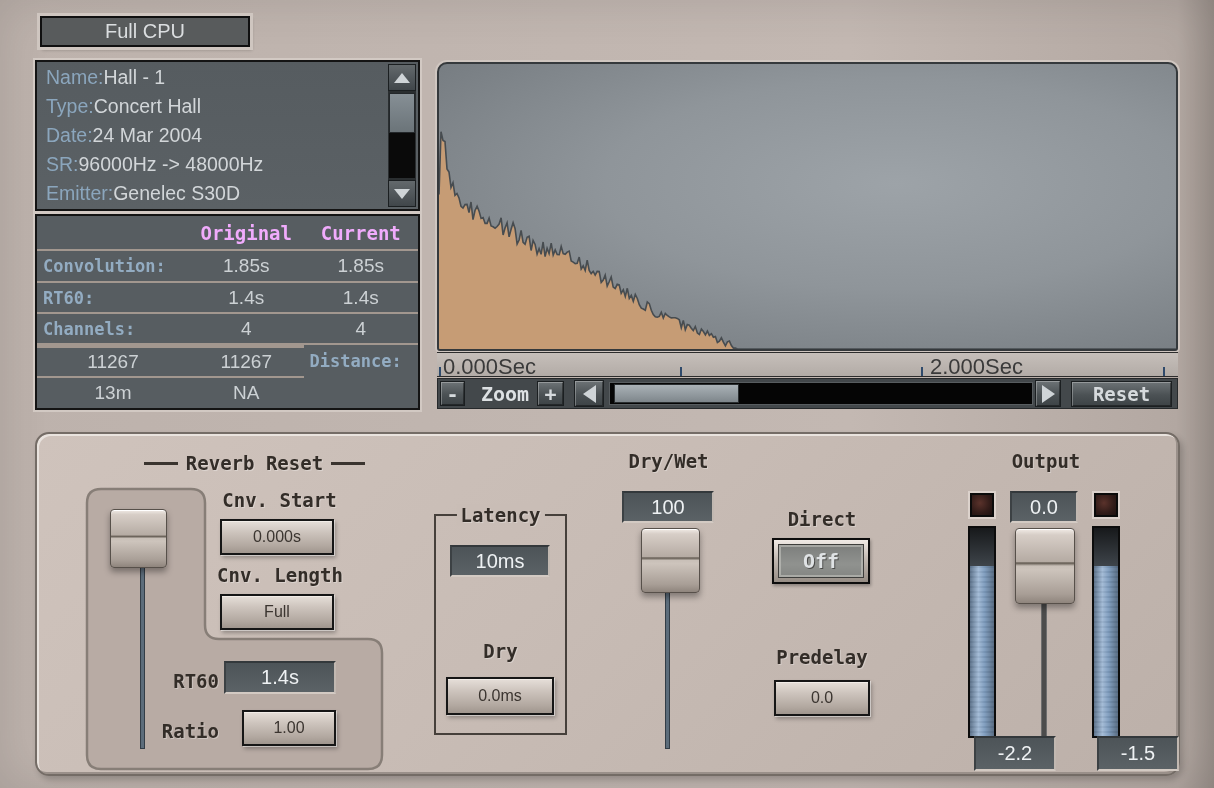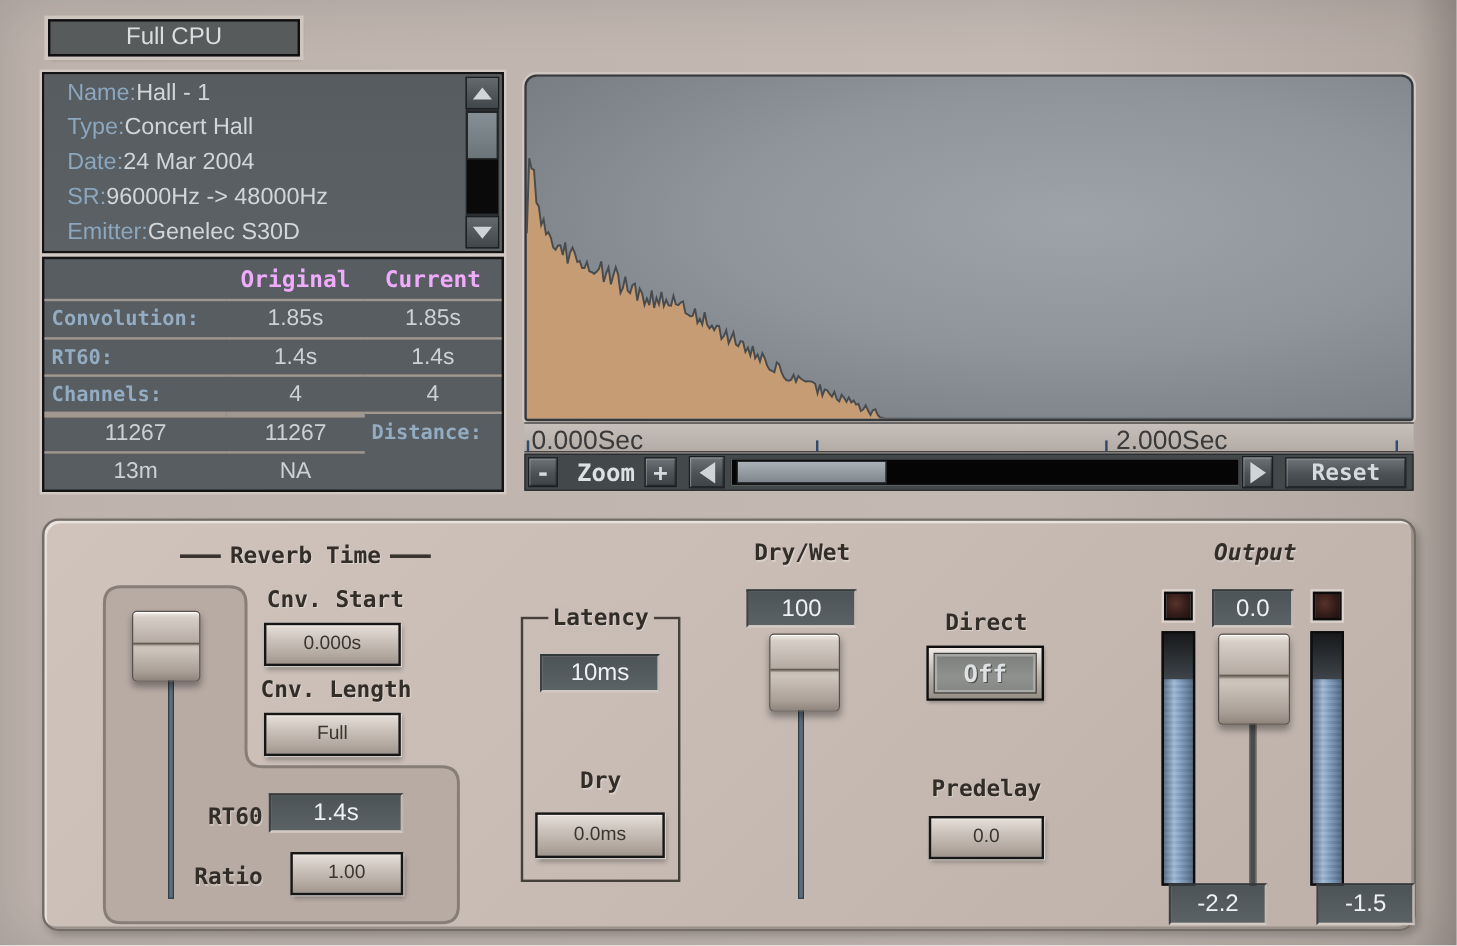--- a/index.html
+++ b/index.html
@@ -27,21 +27,21 @@
           box-shadow:0 4px 6px rgba(0,0,0,.35),inset 0 1px 0 #fff;}
 
   
   #full-cpu{left:40px;top:16px;width:206px;height:27px;position:absolute;
             background:#585b5c;border:2px solid #101010;box-shadow:0 0 0 3px #cfc6c0,2px 3px 3px rgba(0,0,0,.25);
             color:#dbdee0;font-size:20px;display:flex;align-items:center;justify-content:center;cursor:pointer;}
 
   #info-panel{position:absolute;left:35px;top:60px;width:385px;height:151px;box-sizing:border-box;
               background:linear-gradient(180deg,#565c60,#5b6165);border:2px solid #141414;
               box-shadow:0 0 0 2px #d2c9c3;overflow:hidden;}
-  .info-row{padding-left:19px;height:29px;line-height:30px;font-size:19.5px;white-space:nowrap;}
+  .info-row{padding-left:9px;height:29px;line-height:30px;font-size:19.5px;white-space:nowrap;}
   .info-label{color:#8ba6bd;}
   .info-value{color:#d2d6d9;}
   #info-scrollbar{position:absolute;top:2px;right:2px;bottom:2px;width:28px;background:#2a2e30;}
   .sb-btn{position:absolute;left:0;width:28px;height:27px;background:linear-gradient(180deg,#63696c,#40464a);
           border:1px solid #1b1f21;box-sizing:border-box;display:flex;align-items:center;justify-content:center;cursor:pointer;}
   #sb-up{top:0;} #sb-down{bottom:0;}
   .tri-up{width:0;height:0;border:8px solid transparent;border-bottom:10px solid #cfd4d7;margin-top:-8px;}
   .tri-down{width:0;height:0;border:8px solid transparent;border-top:10px solid #cfd4d7;margin-bottom:-8px;}
   #sb-track{position:absolute;left:1px;right:1px;top:29px;bottom:29px;background:#0a0a0a;}
   #sb-thumb{position:absolute;left:0;right:0;top:0;height:47%;background:linear-gradient(180deg,#868f95,#6b7479);
@@ -125,21 +125,21 @@
   #direct-btn{position:absolute;left:735px;top:104px;width:98px;height:46px;border:2px solid #0d0d0d;box-sizing:border-box;
               background:linear-gradient(180deg,#f0eae5 0%,#c2b9b2 45%,#968d85 100%);box-shadow:1px 2px 3px rgba(0,0,0,.3);padding:4px;cursor:pointer;}
   #direct-inner{width:100%;height:100%;box-sizing:border-box;border:1px solid #3e3e3c;
                 background:linear-gradient(180deg,#7c7e7c 0%,#90928f 60%,#848683 100%);
                 box-shadow:inset 0 0 0 2px rgba(215,214,208,.45);
                 display:flex;align-items:center;justify-content:center;color:#dfe2e4;font-size:20px;text-shadow:1px 1px 0 #4c4c4a;}
   #predelay-label{left:735px;top:212px;width:100px;}
   #predelay-btn{left:737px;top:246px;width:96px;height:36px;}
 
   
-  #output-label{left:974px;top:16px;width:70px;font-style:italic;}
+  #output-label{left:974px;top:16px;width:70px;}
   .led{position:absolute;width:24px;height:24px;box-sizing:border-box;border:2px solid #0b0b0b;cursor:pointer;
        background:radial-gradient(circle at 40% 40%,#5a322b 0%,#301b18 60%,#1d1110 100%);
        box-shadow:0 0 0 2px rgba(236,229,223,.6);}
   #led-left{left:933px;top:59px;} #led-right{left:1057px;top:59px;}
   #out-gain-field{left:973px;top:57px;width:68px;height:32px;}
   .meter{position:absolute;top:92px;width:28px;height:212px;box-sizing:border-box;border:2px solid #0c0c0c;background:#15181a;}
   #meter-left{left:931px;} #meter-right{left:1055px;}
   .meter .mtop{height:38px;background:linear-gradient(180deg,#17191b 0%,#3e444a 100%);}
   .meter .mfill{height:170px;position:relative;
        background:repeating-linear-gradient(0deg,#8ba9cb 0px,#8ba9cb 3px,#7e9cbe 3px,#7e9cbe 5px);}
@@ -239,21 +239,21 @@
     <div id="scroll-right" class="dk-btn">
         <div class="tri-right"></div>
       </div>
     <div id="reset-btn" class="dk-btn px">Reset</div>
   </div>
 
   <div id="bottom-panel">
 
     <div id="rt-title" class="plabel px">
       <span class="dash"></span>
-      <span>Reverb Time</span>
+      <span>Reverb Reset</span>
       <span class="dash"></span>
     </div>
     <svg id="l-groove" width="310" height="295">
       <path d="M19,7 H109 Q123,7 123,21 V143 Q123,157 137,157 H286 Q300,157 300,171 V273 Q300,287 286,287 H19 Q5,287 5,273 V21 Q5,7 19,7 Z" fill="#b8aba4" stroke="#877e77" stroke-width="2.5"></path>
     </svg>
     <div id="rt-fader-track" class="slider-track"></div>
     <div id="rt-fader-handle" class="slider-handle"></div>
 
     <div id="cnv-start-label" class="plabel px">Cnv. Start</div>
     <div id="cnv-start-btn" class="metal-btn">0.000s</div>

